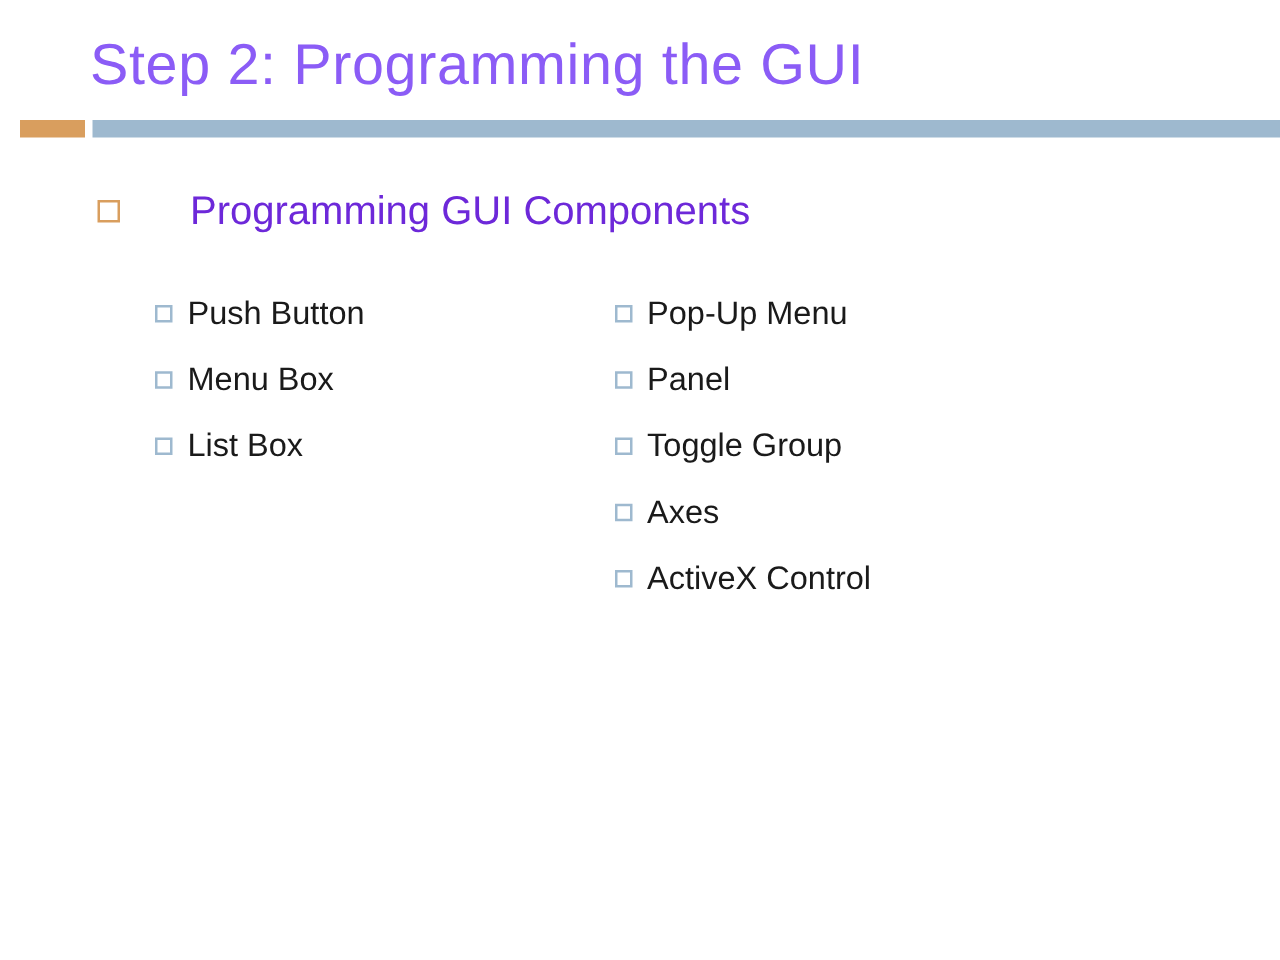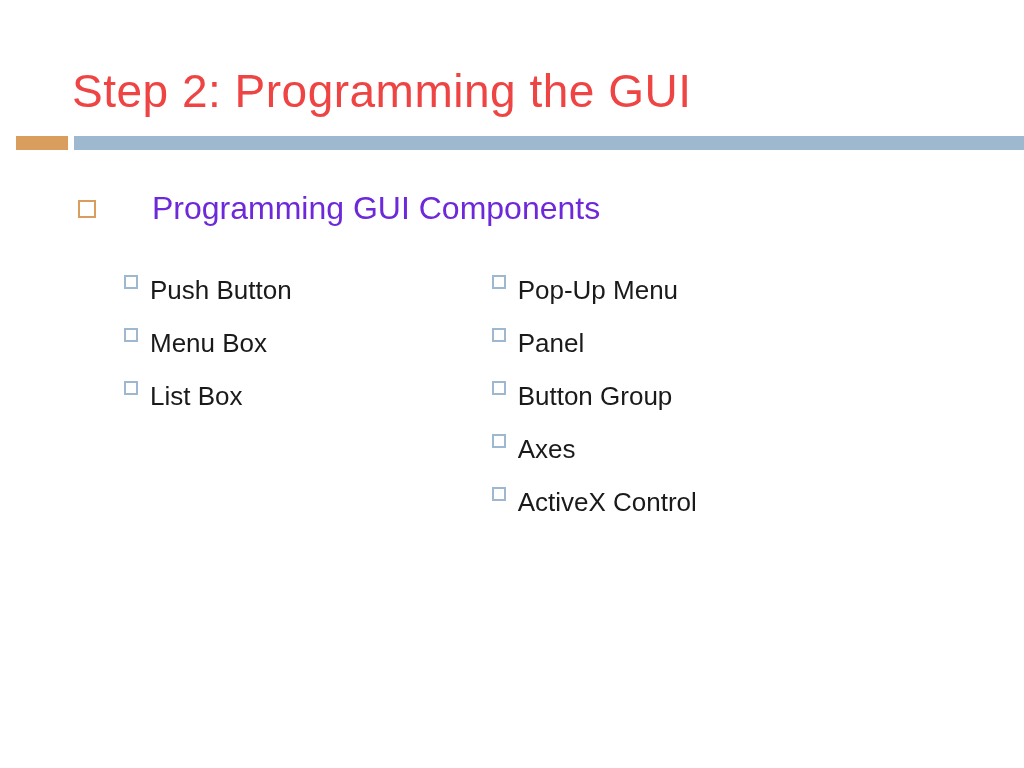--- a/index.html
+++ b/index.html
@@ -6,22 +6,22 @@
     body {
       width: 1024px;
       height: 768px;
       background: #ffffff;
       font-family: "Century Gothic", "Futura", "Avant Garde", sans-serif;
       overflow: hidden;
     }
     .slide-title {
       font-size: 46px;
       font-weight: 400;
-      color: #ef4444;
-      padding: 64px 0 18px 72px;
+      color: #8b5cf6;
+      padding: 24px 0 18px 72px;
       letter-spacing: 0.5px;
       border-radius: 21px;
     }
     .accent-bar {
       display: flex;
       height: 14px;
       margin-left: 16px;
     }
     .accent-orange {
       width: 52px;
@@ -57,21 +57,21 @@
       margin: 48px 0 0 124px;
       gap: 200px;
     }
     .col {
       display: flex;
       flex-direction: column;
       gap: 22px;
     }
     .item {
       display: flex;
-      align-items: flex-start;
+      align-items: center;
     }
     .bullet-sm {
       display: inline-block;
       width: 14px;
       height: 14px;
       border: 2px solid #9eb9cf;
       margin-right: 12px;
       flex-shrink: 0;
     }
     .item-text {
@@ -115,21 +115,21 @@
     <div class="item">
       <span class="bullet-sm"></span>
       <span class="item-text">Pop-Up Menu</span>
     </div>
     <div class="item">
       <span class="bullet-sm"></span>
       <span class="item-text">Panel</span>
     </div>
     <div class="item">
       <span class="bullet-sm"></span>
-      <span class="item-text">Button Group</span>
+      <span class="item-text">Toggle Group</span>
     </div>
     <div class="item">
       <span class="bullet-sm"></span>
       <span class="item-text">Axes</span>
     </div>
     <div class="item">
       <span class="bullet-sm"></span>
       <span class="item-text">ActiveX Control</span>
     </div>
   </div>

